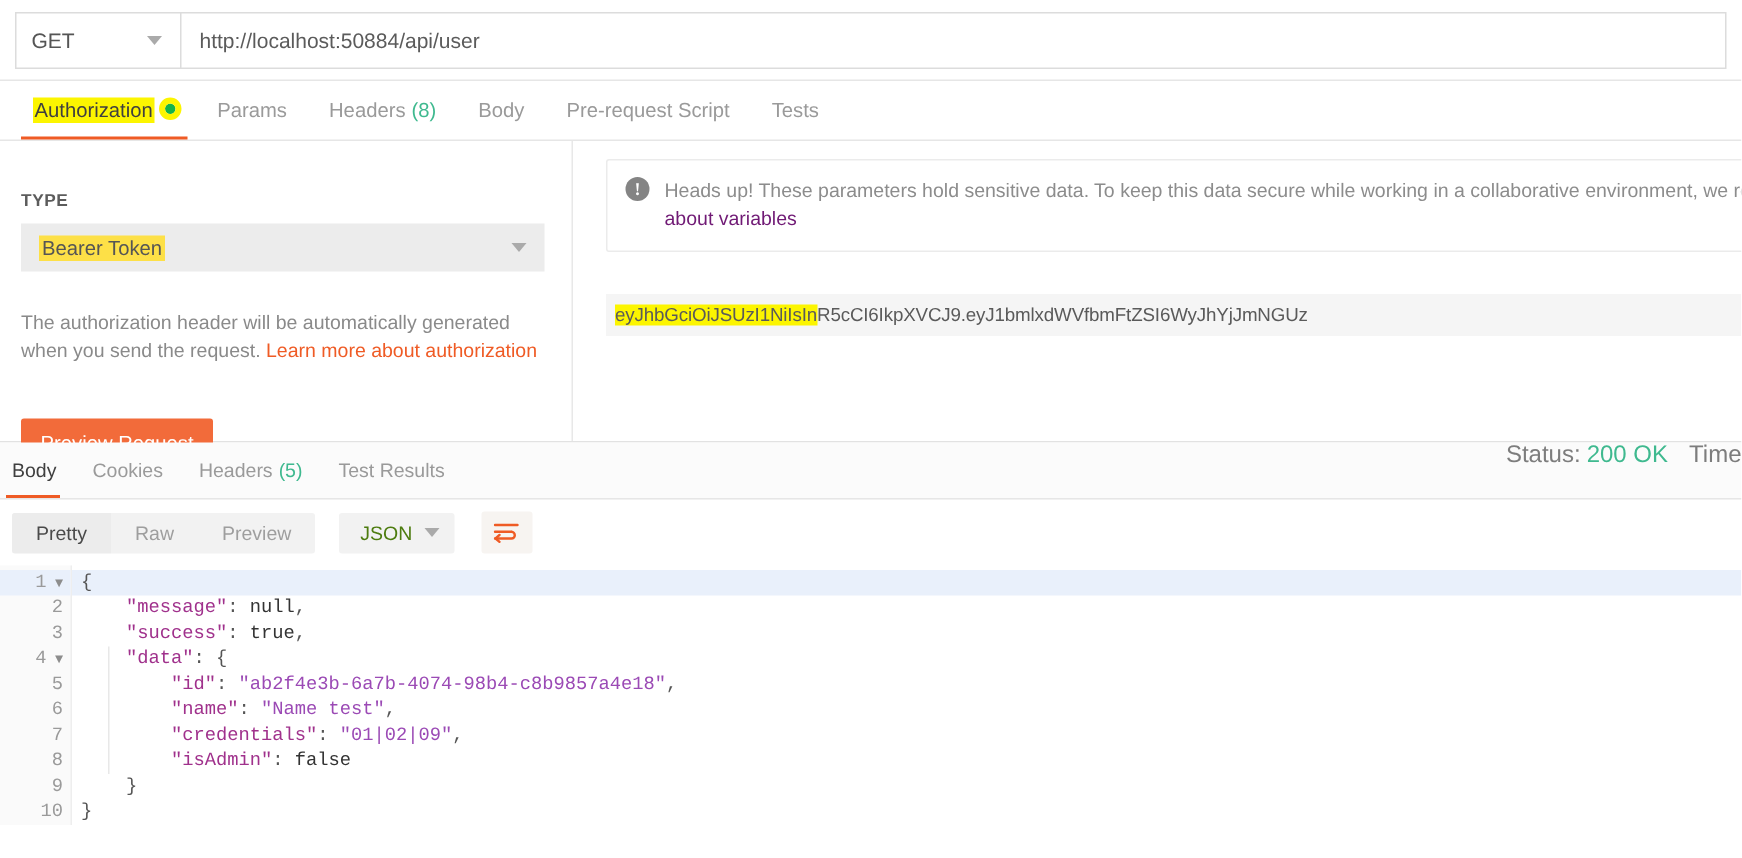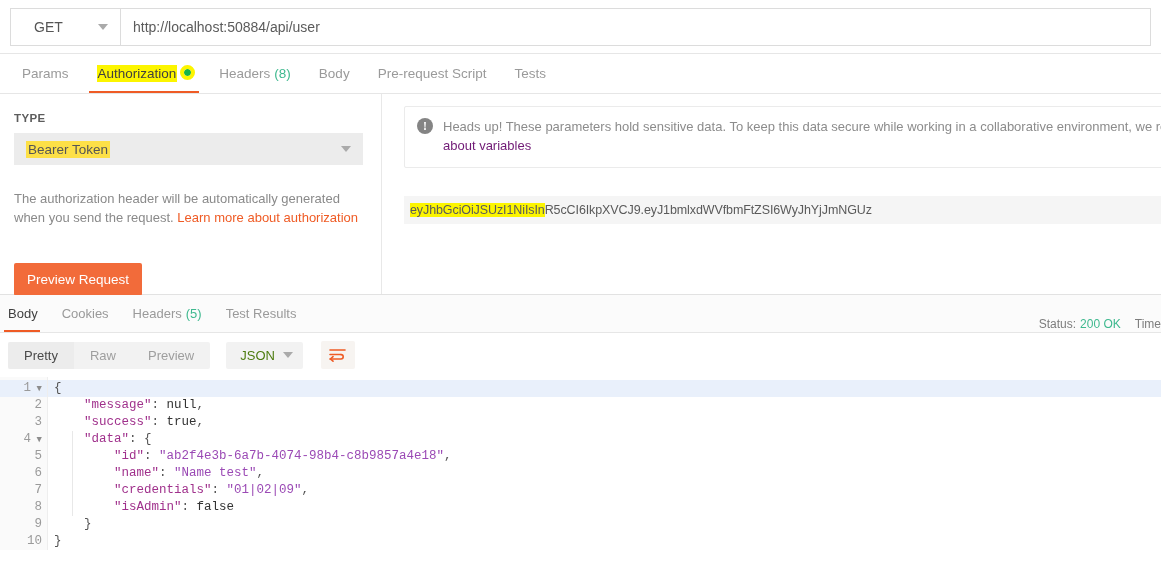--- a/index.html
+++ b/index.html
@@ -28,21 +28,21 @@
     background: #fff;
   }
   .method-select {
     width: 110px;
     height: 38px;
     border: 1px solid #dcdcdc;
     border-right: none;
     background: #fff;
     display: flex;
     align-items: center;
-    padding: 0 23px;
+    padding: 0 10px;
     box-sizing: border-box;
     position: relative;
     color: #555;
     font-size: 14px;
   }
   .method-select .caret {
     position: absolute;
     right: 12px;
     top: 50%;
     transform: translateY(-50%);
@@ -120,20 +120,21 @@
     box-sizing: border-box;
     padding: 18px 18px 0 14px;
     border-right: 1px solid #e8e8e8;
   }
   .type-label {
     font-size: 11.5px;
     letter-spacing: 0.4px;
     color: #5c5c5c;
     margin-bottom: 9px;
     font-weight: bold;
+    margin-top: 16px;
   }
   .type-dropdown {
     height: 32px;
     background: #ececec;
     display: flex;
     align-items: center;
     padding: 0 12px;
     position: relative;
     color: #555;
     font-size: 13.5px;
@@ -251,25 +252,24 @@
   .resp-tab.active::after {
     content: "";
     position: absolute;
     left: 0px; right: 10px; bottom: 0;
     height: 2px;
     background: #ef5b25;
   }
   .resp-meta {
     position: absolute;
     right: 0;
-    top: 10px;
+    top: 0;
     height: 100%;
     display: flex;
-    align-items: center;
-    font-size: 12px;
+    font-size: 16px;
     color: #7d7d7d;
     white-space: nowrap;
   }
   .resp-meta .val { color: #3fb98f; margin-left: 4px; }
   .resp-meta .sep { width: 14px; display: inline-block; }
 
   
   .fmt-bar {
     height: 44px;
     display: flex;
@@ -380,26 +380,26 @@
   <div class="method-select">
     <span>GET</span>
     <span class="caret"></span>
   </div>
   <div class="url-input">
     <span>http://localhost:50884/api/user</span>
   </div>
 </div>
 
 <div class="req-tabs" id="req-tabs">
-    <div class="req-tab">
-      <span>Params</span>
-    </div>
     <div class="req-tab active">
       <span class="hl">Authorization</span>
       <span class="greendot" style="outline: rgb(252, 245, 0) solid 4px; outline-offset: 0px;"></span>
+    </div>
+    <div class="req-tab">
+      <span>Params</span>
     </div>
     <div class="req-tab">
       <span>Headers</span>
       <span class="count">(8)</span>
     </div>
     <div class="req-tab">
       <span>Body</span>
     </div>
     <div class="req-tab">
       <span>Pre-request Script</span>

